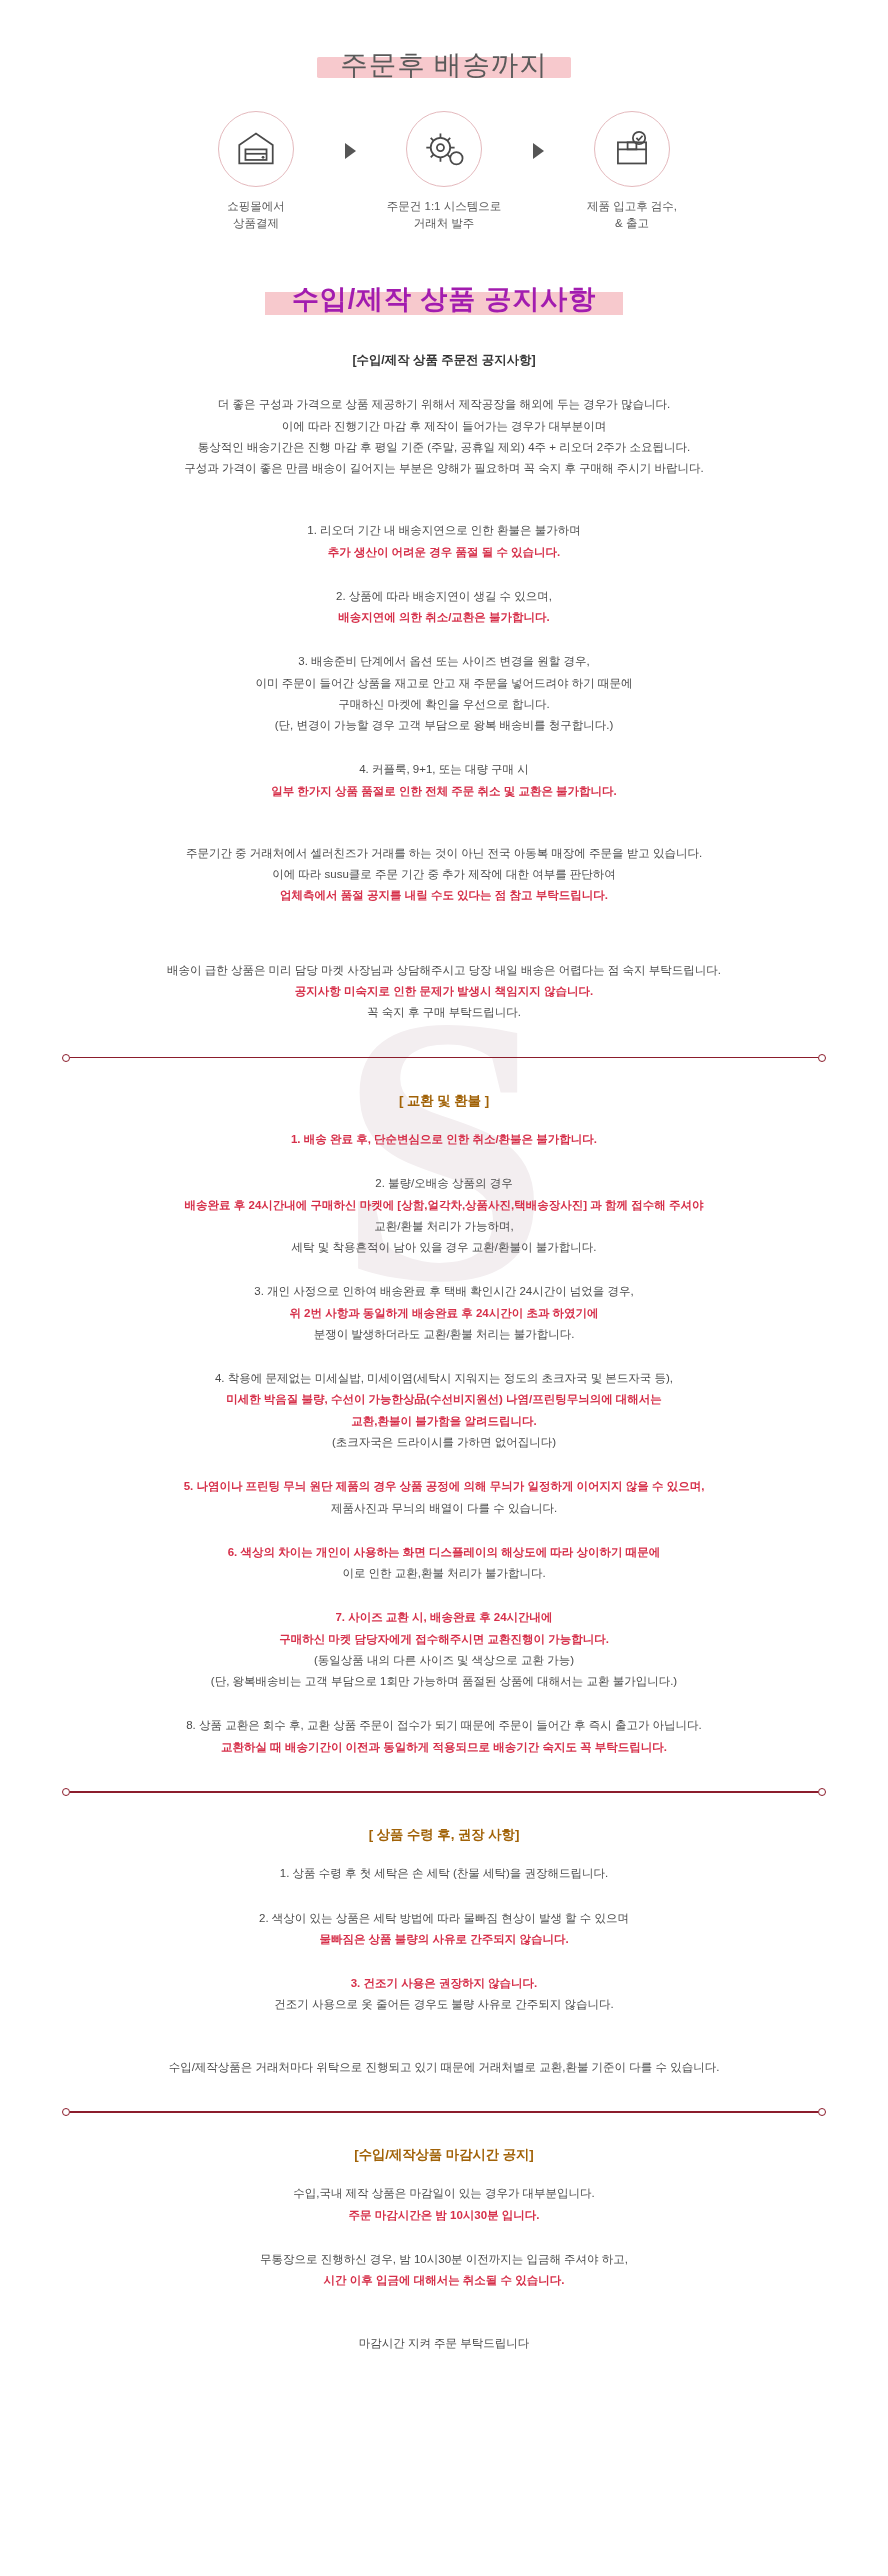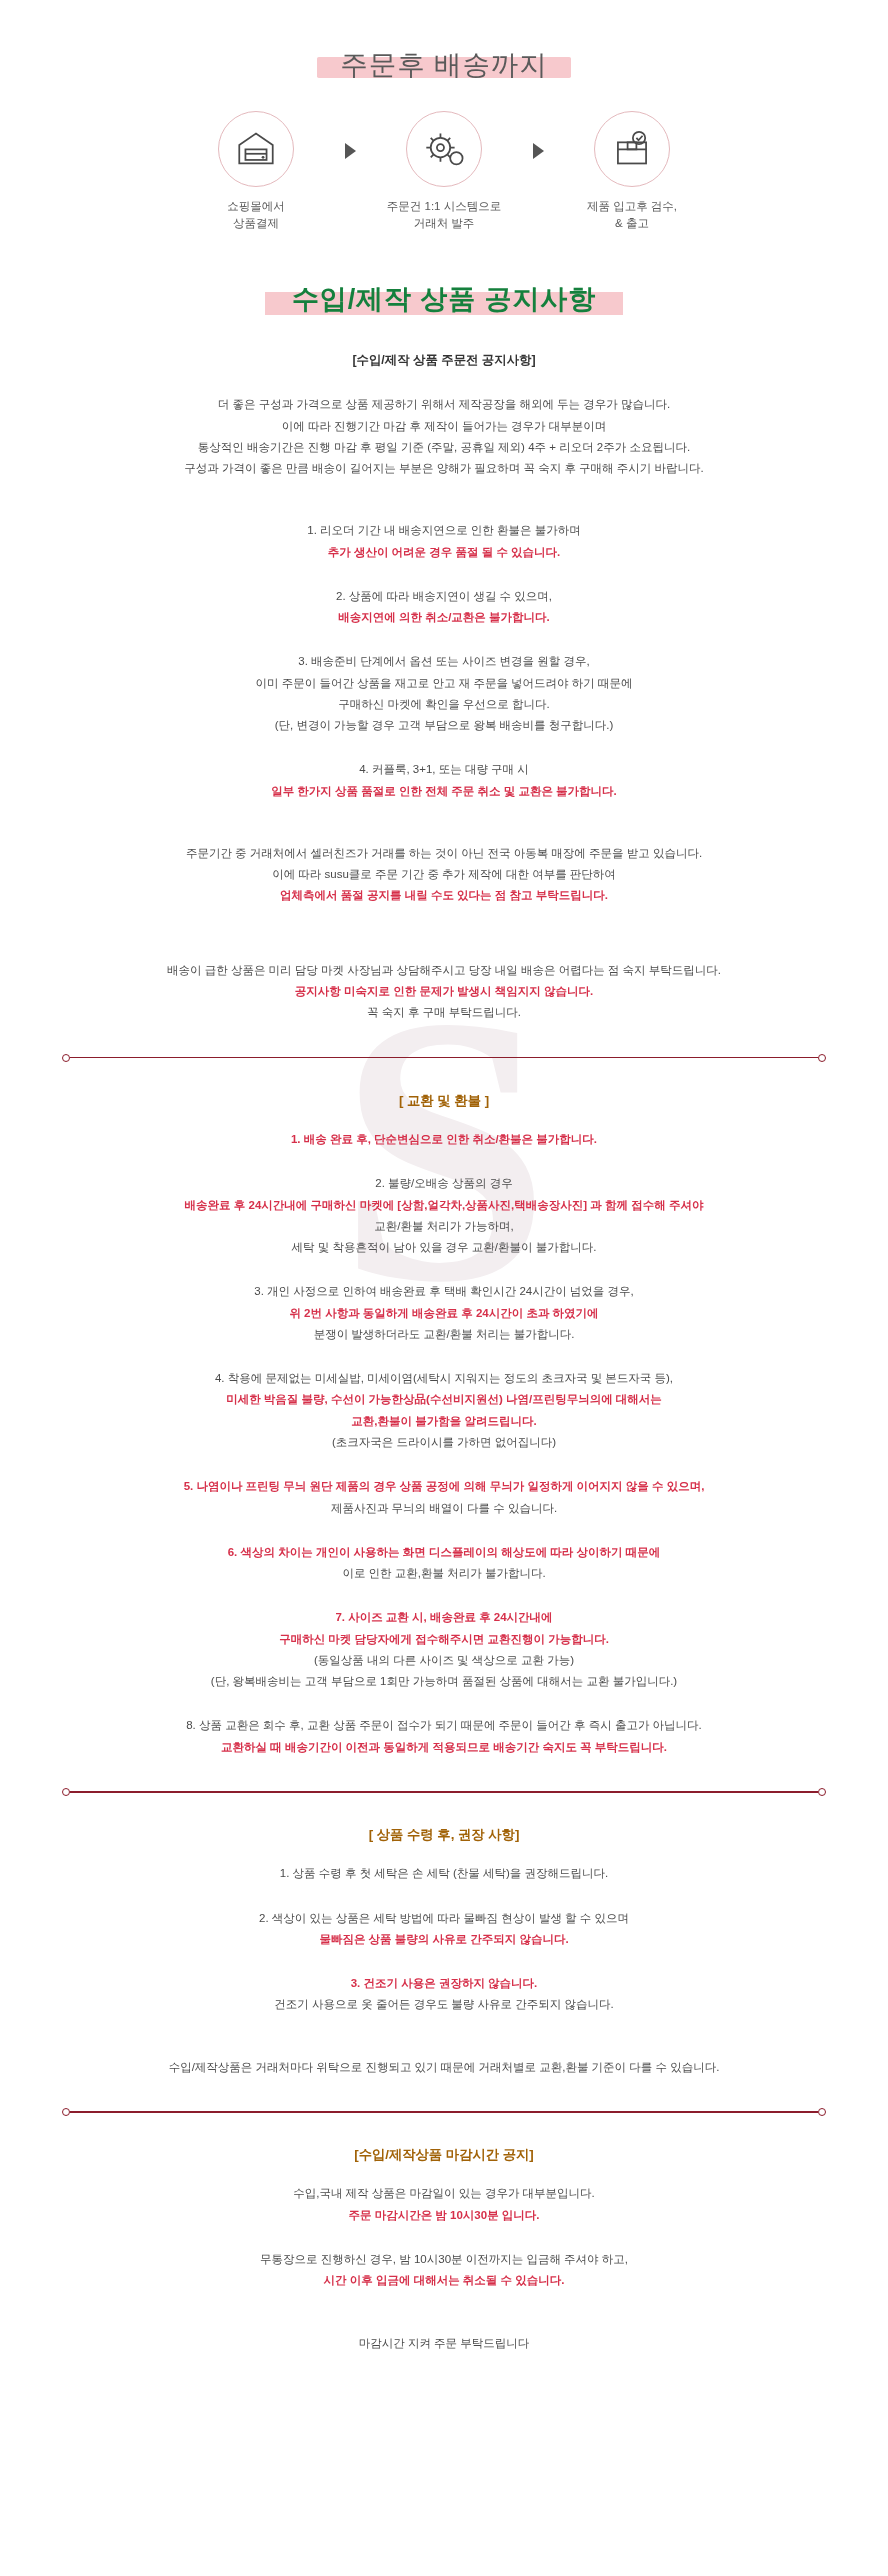--- a/index.html
+++ b/index.html
@@ -105,21 +105,21 @@
     top: 12.4px;
     height: 23px;
     background: #f7c9cd;
     z-index: 0;
   }
   .section-title .txt {
     position: relative;
     z-index: 1;
     font-size: 27px;
     font-weight: bold;
-    color: #15803d;
+    color: #a21caf;
     letter-spacing: 0.9px;
   }
 
   
   .watermark {
     position: absolute;
     left: 50%;
     top: 959px;
     transform: translateX(-50%);
     font-size: 382px;
@@ -287,21 +287,21 @@
     </div>
 
     <div class="block">
       <div class="bt">3. 배송준비 단계에서 옵션 또는 사이즈 변경을 원할 경우,</div>
       <div class="bt">이미 주문이 들어간 상품을 재고로 안고 재 주문을 넣어드려야 하기 때문에</div>
       <div class="bt">구매하신 마켓에 확인을 우선으로 합니다.</div>
       <div class="bt">(단, 변경이 가능할 경우 고객 부담으로 왕복 배송비를 청구합니다.)</div>
     </div>
 
     <div class="block">
-      <div class="bt">4. 커플룩, 3+1, 또는 대량 구매 시</div>
+      <div class="bt">4. 커플룩, 9+1, 또는 대량 구매 시</div>
       <div class="bt red">일부 한가지 상품 품절로 인한 전체 주문 취소 및 교환은 불가합니다.</div>
     </div>
 
     <div class="gap"></div>
 
     <div class="block">
       <div class="bt">주문기간 중 거래처에서 셀러친즈가 거래를 하는 것이 아닌 전국 아동복 매장에 주문을 받고 있습니다.</div>
       <div class="bt">이에 따라 susu클로 주문 기간 중 추가 제작에 대한 여부를 판단하여</div>
       <div class="bt red">업체측에서 품절 공지를 내릴 수도 있다는 점 참고 부탁드립니다.</div>
     </div>

